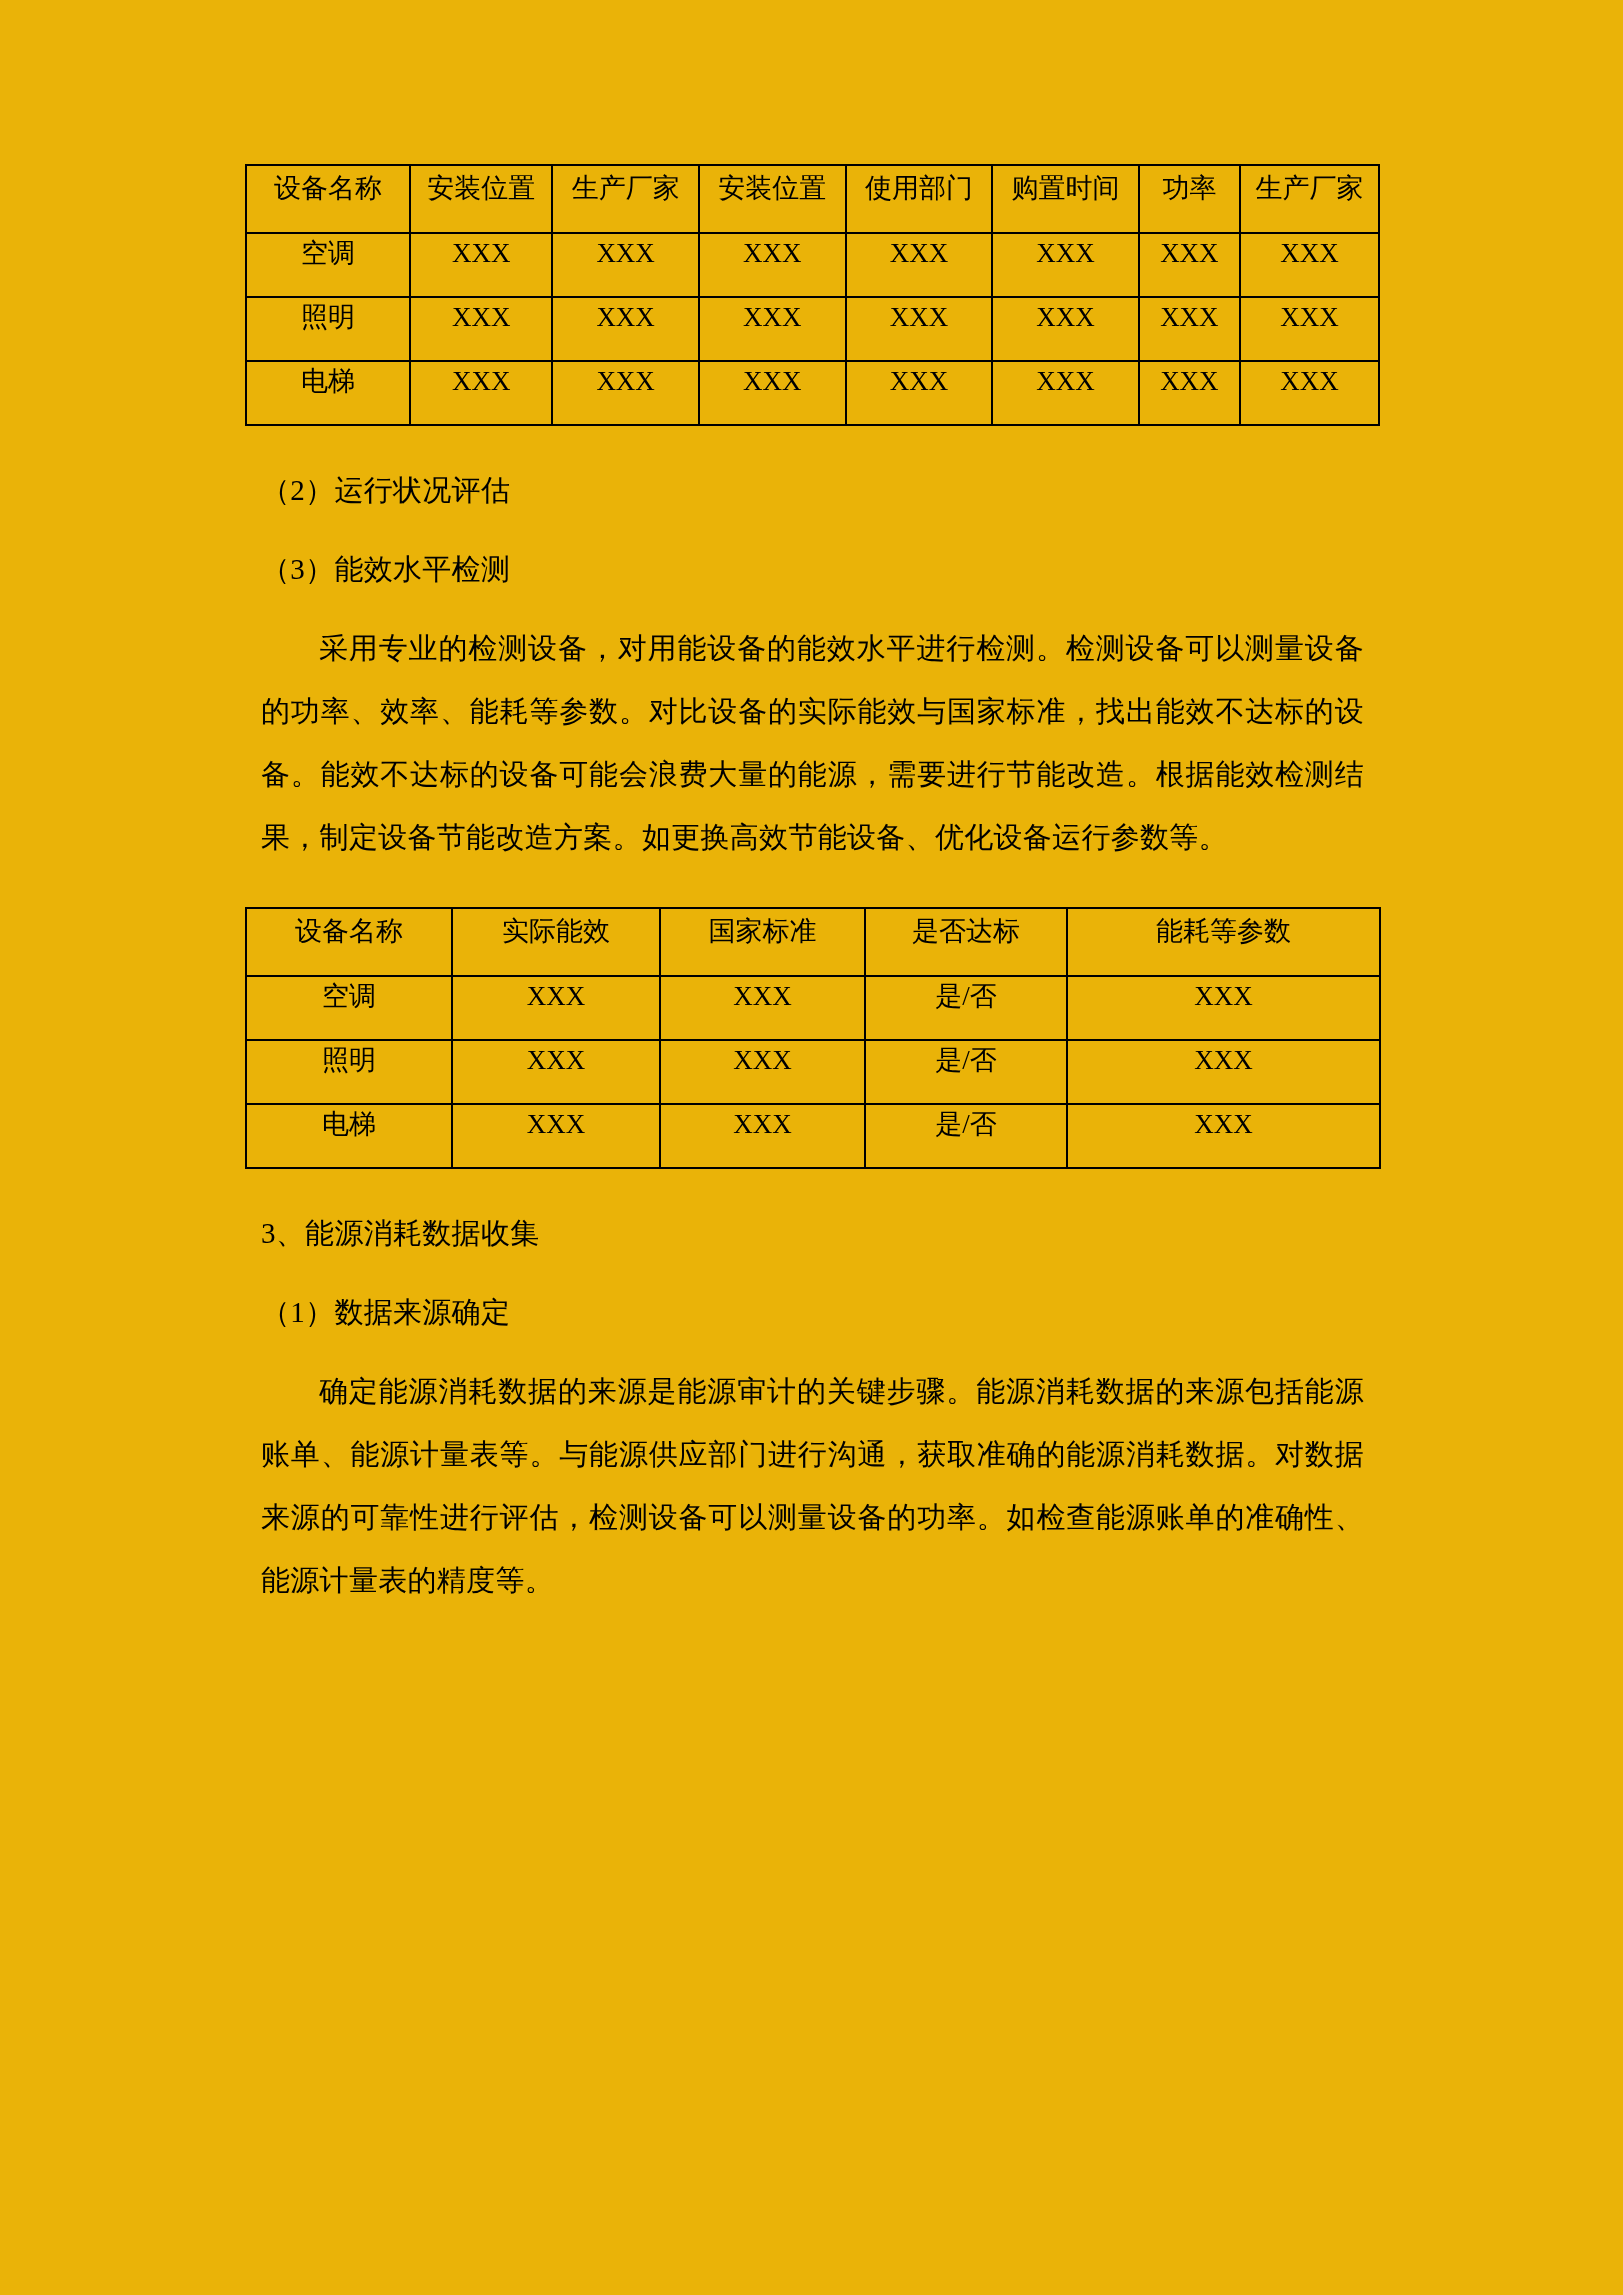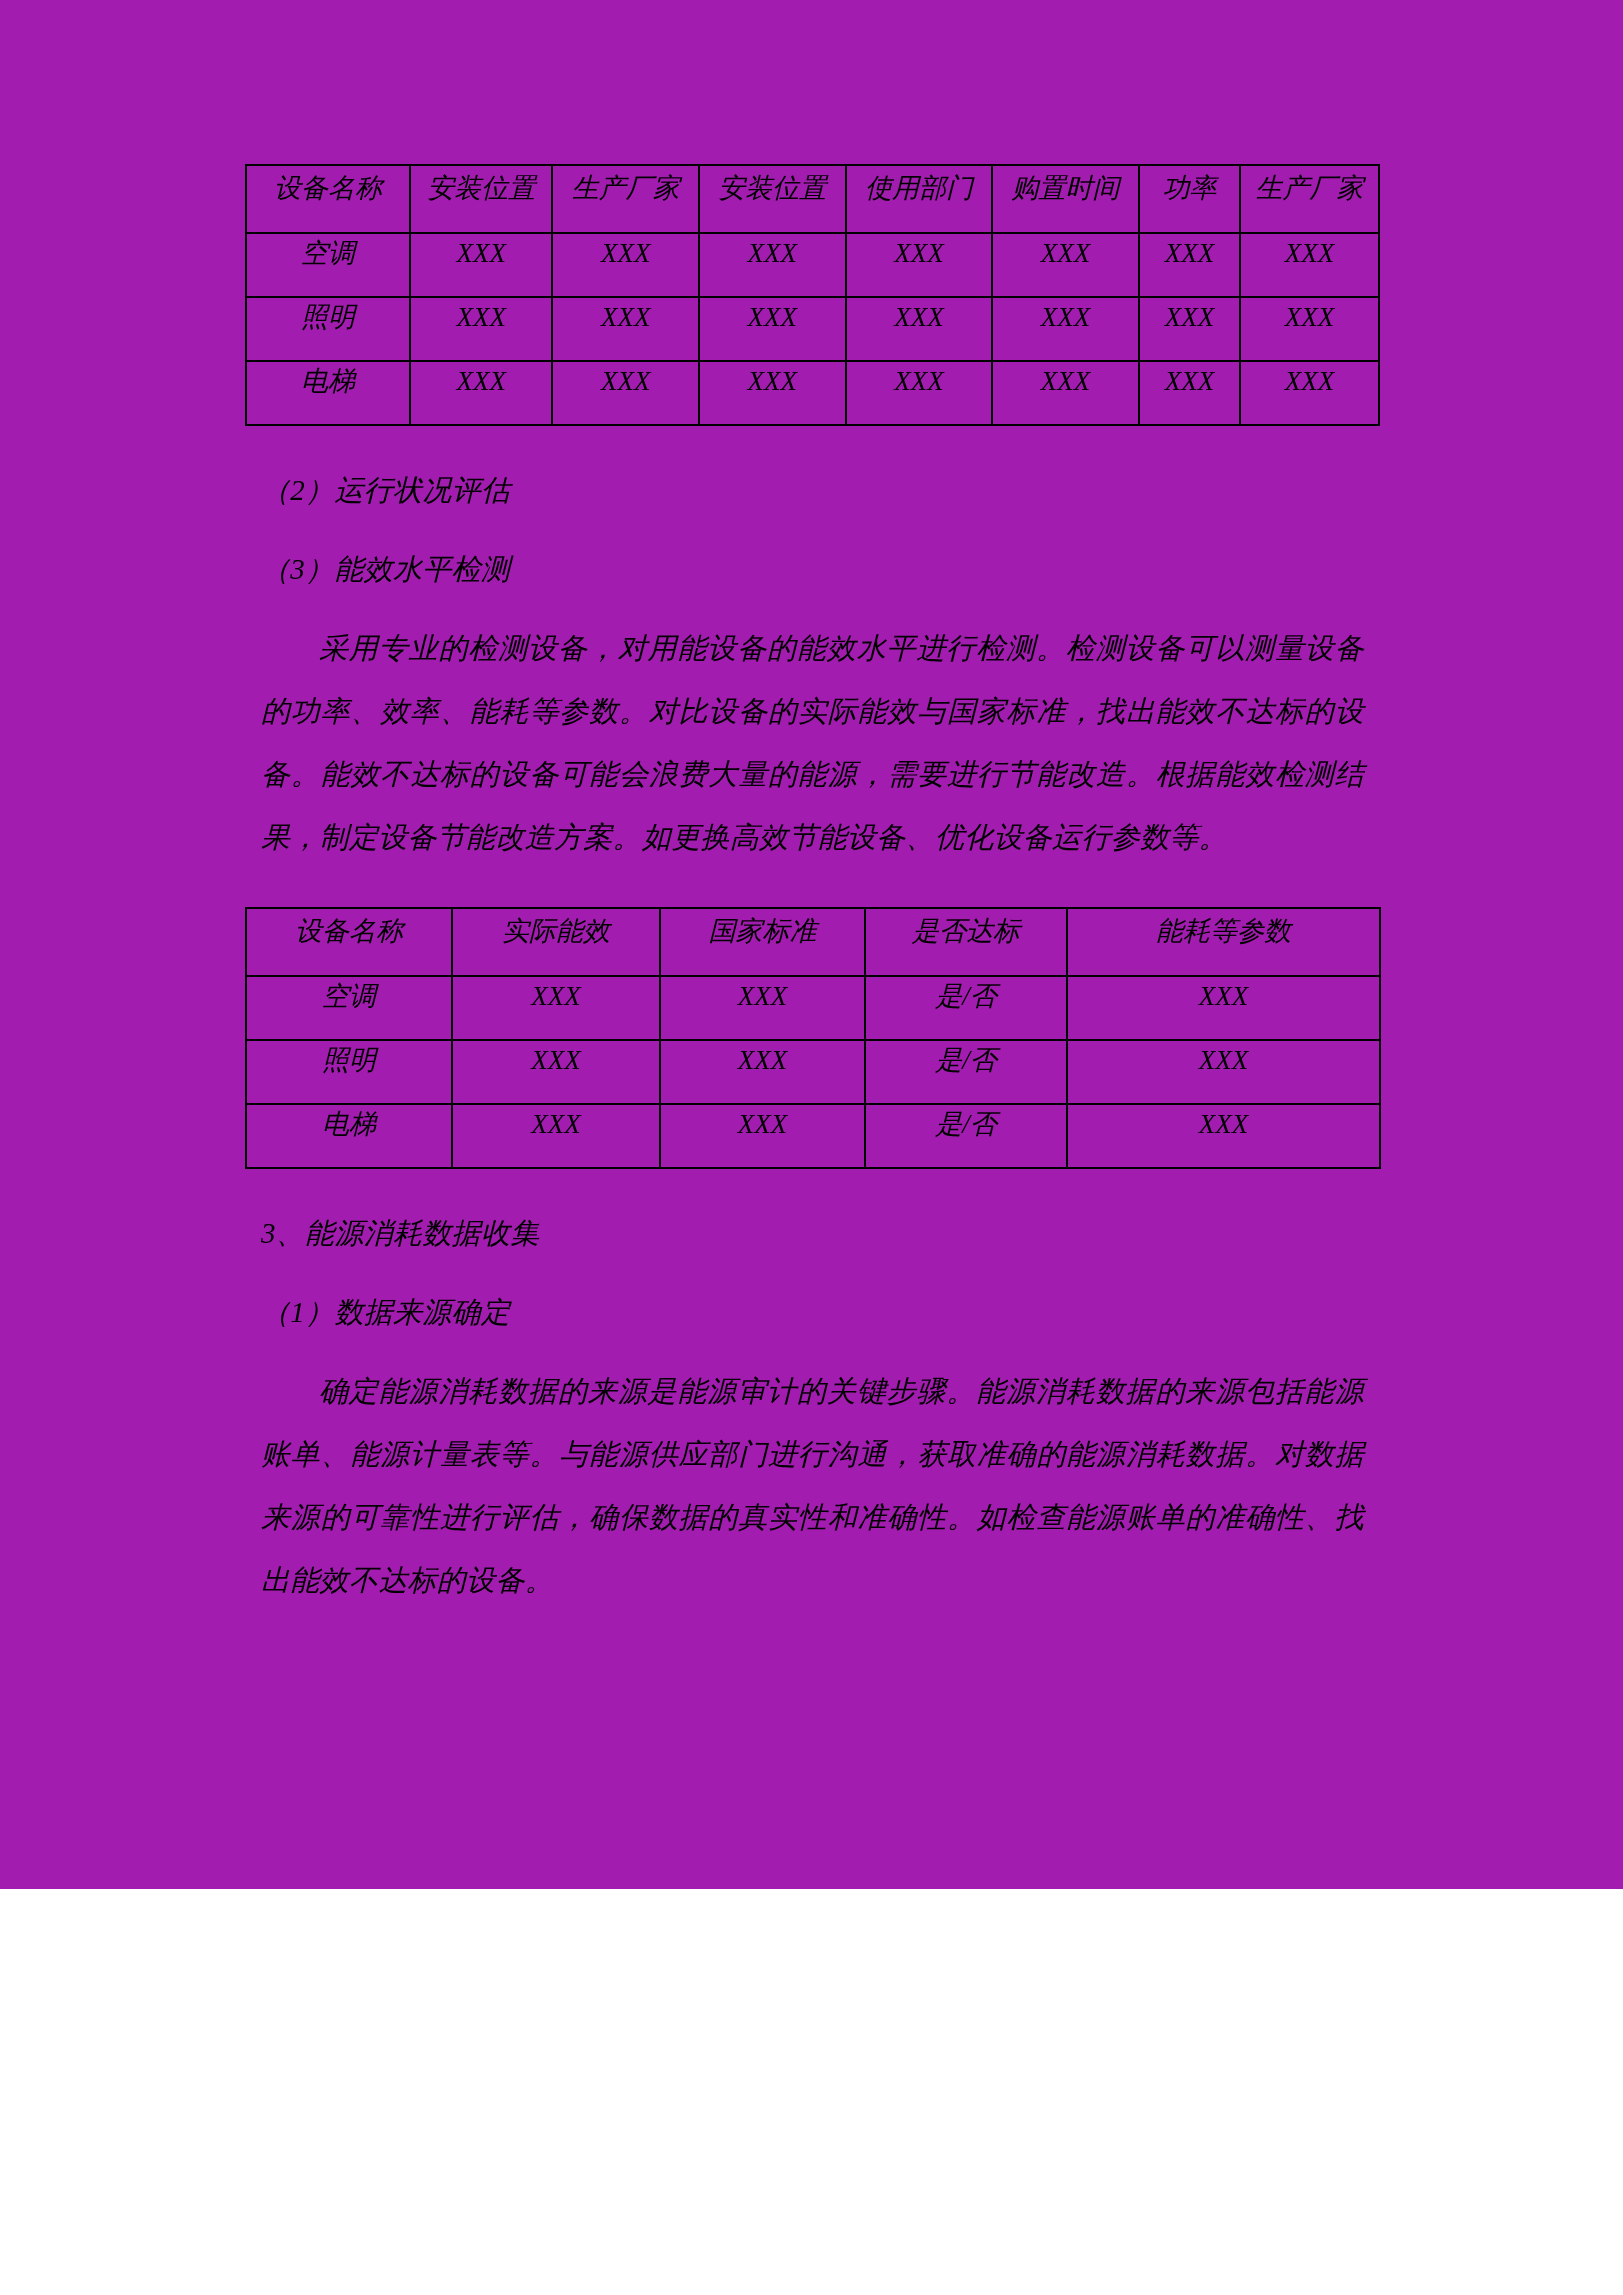--- a/index.html
+++ b/index.html
@@ -3,27 +3,26 @@
 <meta charset="utf-8">
 <style>
   html, body {
     margin: 0;
     padding: 0;
     background: #ffffff;
   }
   .page {
     position: relative;
     width: 1623px;
-    height: 1889px;
-    background: #a21caf;
+    height: 2295px;
+    background: #eab308;
     box-sizing: border-box;
     font-family: "Liberation Serif", "DejaVu Serif", serif;
     color: #000000;
     overflow: hidden;
-    font-style: italic;
   }
   .content {
     position: absolute;
     left: 245px;
     top: 164px;
     width: 1135px;
   }
 
   
   table.doc-table {
@@ -208,17 +207,17 @@
           <td>是/否</td>
           <td class="latin">XXX</td>
         </tr>
       </tbody>
     </table>
 
     <div class="gap-after-table"></div>
 
     <p class="heading">3、能源消耗数据收集</p>
     <p class="heading">（1）数据来源确定</p>
-    <p class="para">确定能源消耗数据的来源是能源审计的关键步骤。能源消耗数据的来源包括能源账单、能源计量表等。与能源供应部门进行沟通，获取准确的能源消耗数据。对数据来源的可靠性进行评估，确保数据的真实性和准确性。如检查能源账单的准确性、找出能效不达标的设备。</p>
+    <p class="para">确定能源消耗数据的来源是能源审计的关键步骤。能源消耗数据的来源包括能源账单、能源计量表等。与能源供应部门进行沟通，获取准确的能源消耗数据。对数据来源的可靠性进行评估，检测设备可以测量设备的功率。如检查能源账单的准确性、能源计量表的精度等。</p>
 
   </div>
 </div>
 
 
 </body></html>

